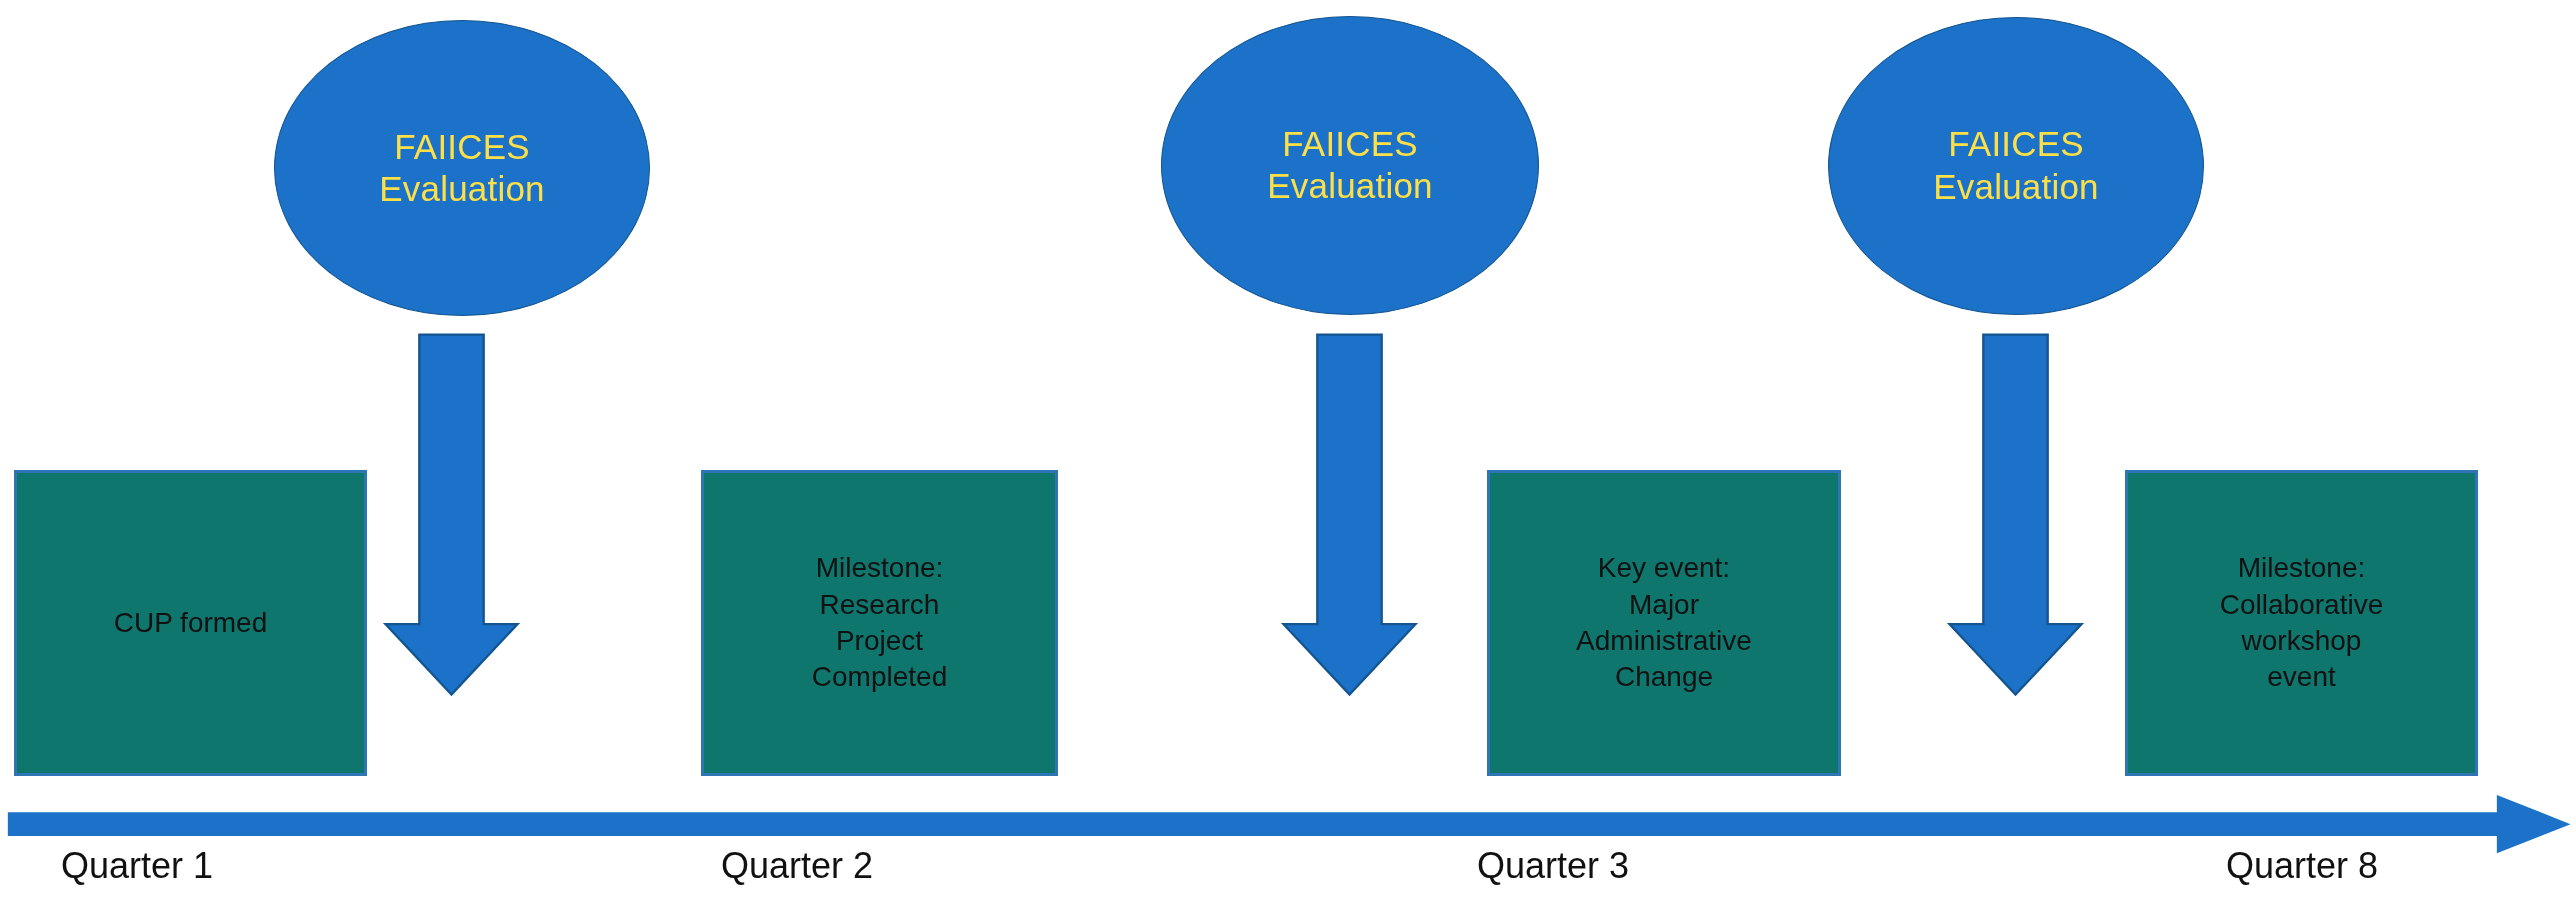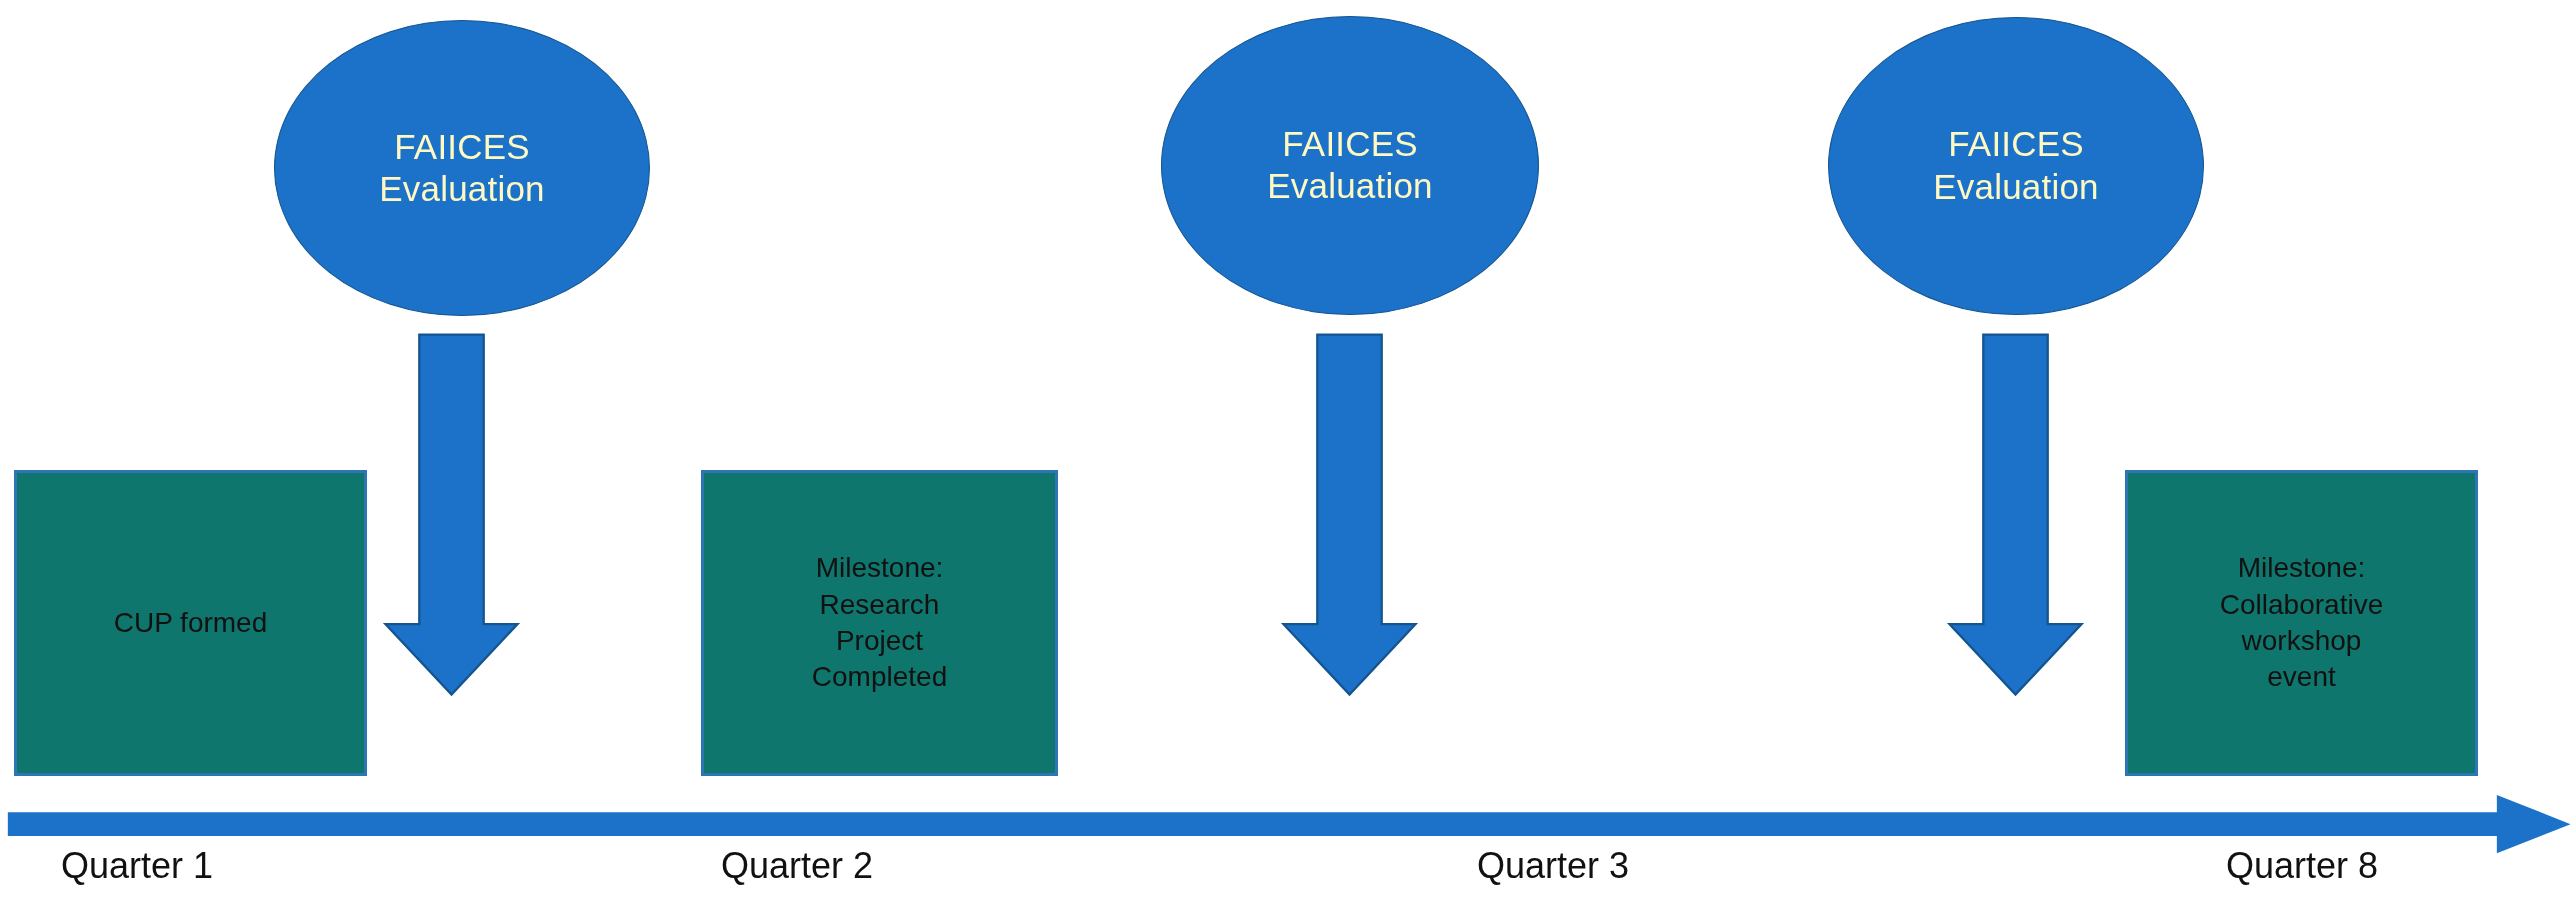--- a/index.html
+++ b/index.html
@@ -20,21 +20,21 @@
   .eval-ellipse {
     position: absolute;
     border-radius: 50%;
     background: #1b72c8;
     border: 0.8px solid #14548f;
     box-sizing: border-box;
     display: flex;
     align-items: center;
     justify-content: center;
     text-align: center;
-    color: #fef9c3;
+    color: #fde047;
     font-size: 35px;
     line-height: 1.22;
     letter-spacing: 0.2px;
   }
   .eval-ellipse .eval-text {
     display: block;
     white-space: pre-line;
     padding: 0 7.8px;
   }
 
@@ -122,20 +122,26 @@
     <span class="box-text">CUP formed</span>
   </div>
 
   <div class="event-box" style="left:701px; top:470px; width:357px; height:306px;">
     <span class="box-text">Milestone:
 Research
 Project
 Completed</span>
   </div>
 
+  <div class="event-box" style="left:1487px; top:470px; width:354px; height:306px;">
+    <span class="box-text">Key event:
+Major
+Administrative
+Change</span>
+  </div>
 
   <div class="event-box" style="left:2125px; top:470px; width:353px; height:306px;">
     <span class="box-text">Milestone:
 Collaborative
 workshop
 event</span>
   </div>
 
   <svg class="timeline-axis" viewBox="0 0 3287 80" preserveAspectRatio="none">
     <polygon points="10,22 3186,22 3186,0 3280,37 3186,74 3186,52 10,52" fill="#1B72C8"></polygon>

